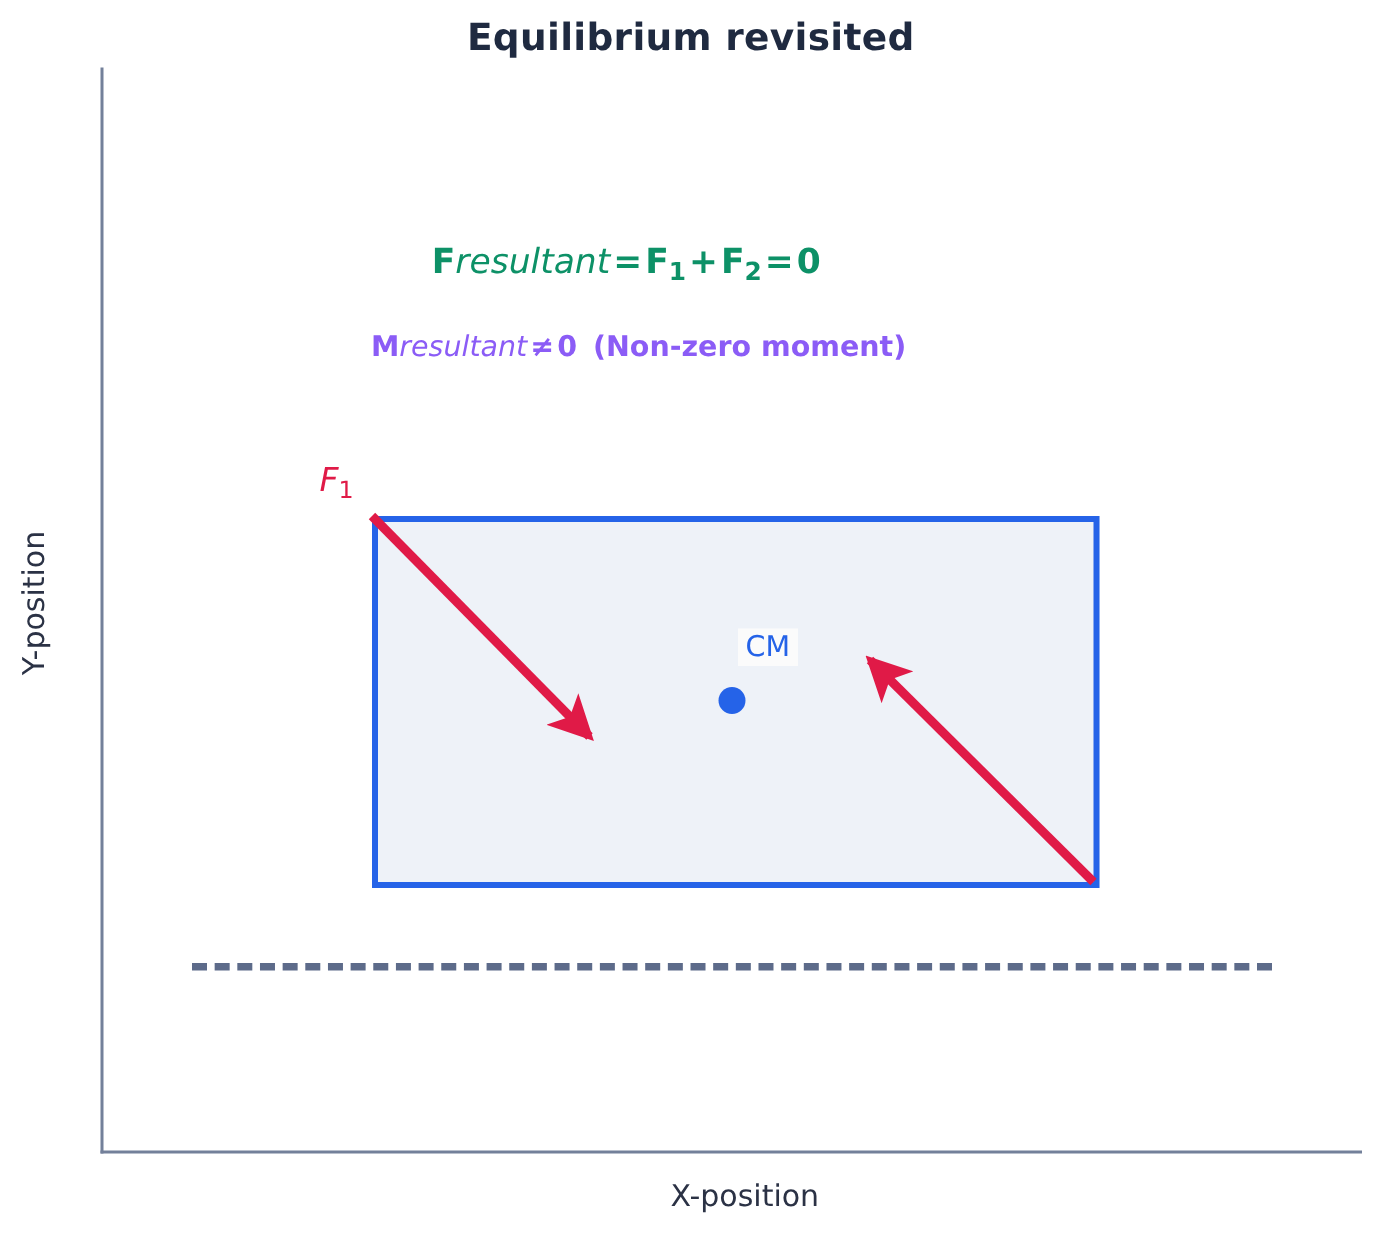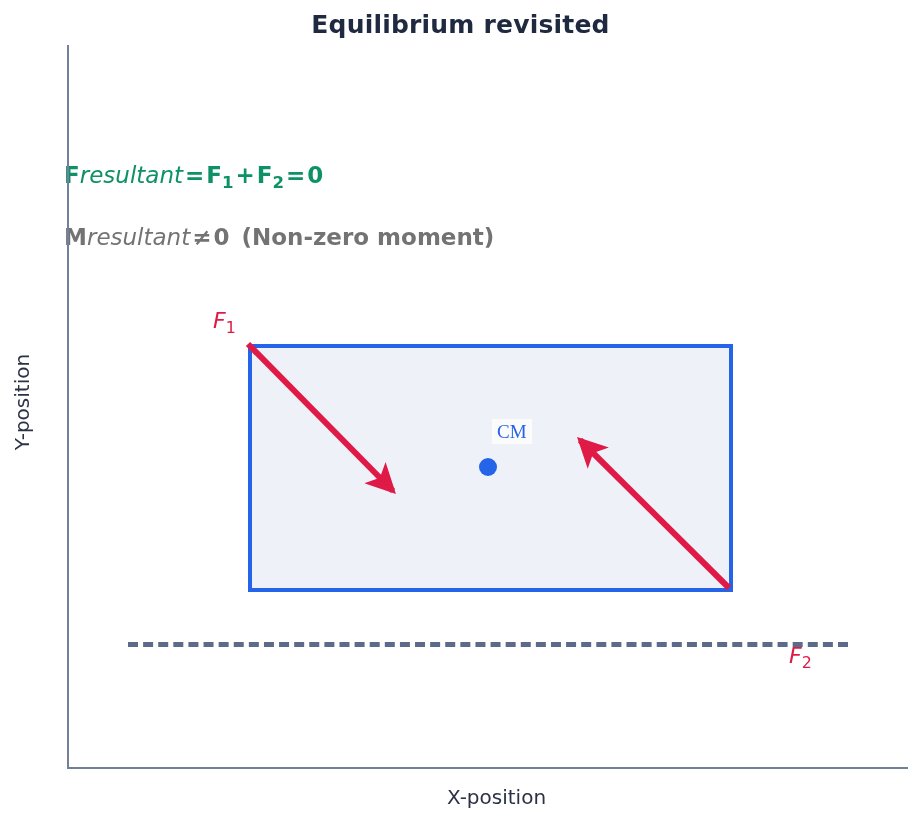--- a/index.html
+++ b/index.html
@@ -33,36 +33,36 @@
     font-size: 25px;
     font-weight: bold;
     color: #1f2a40;
     letter-spacing: 0.2px;
   }
 
   
   .eq {
     position: absolute;
     width: 803px;
-    text-align: left;
+    text-align: center;
     font-weight: bold;
     white-space: pre;
-    margin-left: 32px;
   }
   .eq-force {
     top: 136px;
     left: 0;
     font-size: 23px;
     color: #0d9167;
   }
   .eq-moment {
     top: 198px;
     left: 0;
-    font-size: 23px;
-    color: #737373;
+    font-size: 19px;
+    color: #8b5cf6;
+    padding-left: 11px;
   }
   .eq .ital {
     font-style: italic;
     font-weight: normal;
   }
   .eq .sub {
     font-size: 0.72em;
     vertical-align: -0.28em;
     font-weight: bold;
   }
@@ -136,21 +136,20 @@
   }
   .cm-label {
     position: absolute;
     left: 492px;
     top: 419px;
     padding: 3px 5px;
     background: #fbfbfb;
     color: #2563e8;
     font-size: 19px;
     line-height: 1;
-    font-family: Liberation Serif, serif;
   }
 
   
   .vectors {
     position: absolute;
     left: 0;
     top: 0;
     width: 921px;
     height: 825px;
     pointer-events: none;
@@ -223,19 +222,16 @@
         <path d="M 0 0 L 10 5 L 0 10 L 2.4 5 z" fill="#e01a47"></path>
       </marker>
     </defs>
     <line x1="248" y1="344" x2="393" y2="491" stroke="#e01a47" stroke-width="6" marker-end="url(#ah)"></line>
     <line x1="729" y1="588" x2="580" y2="440" stroke="#e01a47" stroke-width="6" marker-end="url(#ah)"></line>
   </svg>
 
   <div class="flabel f1-label">
     <span>F</span><span class="sub">1</span>
   </div>
-  <div class="flabel f2-label">
-    <span>F</span><span class="sub">2</span>
-  </div>
 
   <div class="surface-line"></div>
 
 </div>
 
 </body></html>

